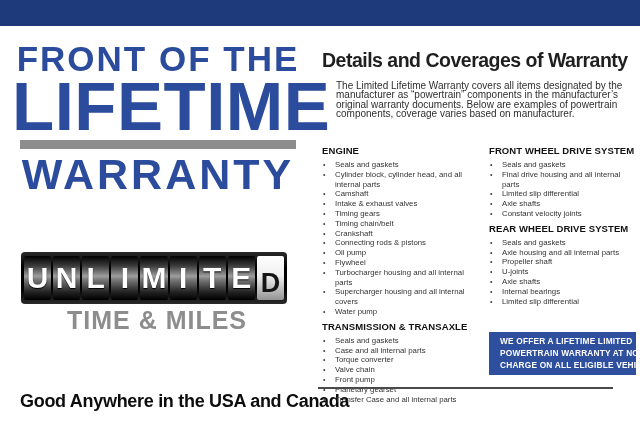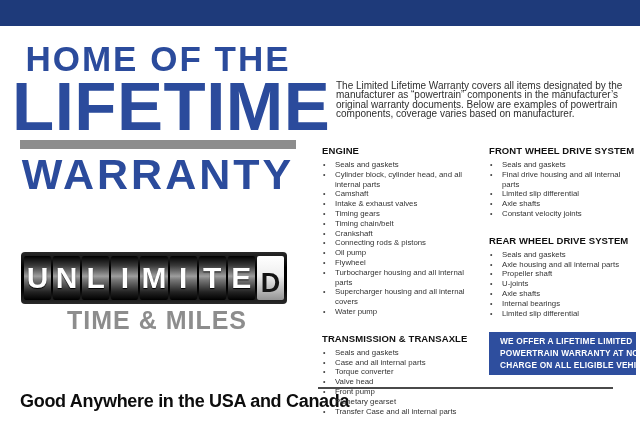--- a/index.html
+++ b/index.html
@@ -41,21 +41,21 @@
 
   
   .rp-title { position:absolute; left:322px; top:49px; font-size:19.5px; font-weight:bold;
     color:#1f1f1f; letter-spacing:-0.5px; white-space:nowrap; }
   .rp-intro { position:absolute; left:336px; top:81px; width:314px; font-size:10px;
     line-height:9.4px; color:#2e2e2e; }
 
   .col-left  { position:absolute; left:322px; top:145px; width:160px; }
   .col-right { position:absolute; left:489px; top:145px; width:150px; }
 
-  .cov-section + .cov-section { margin-top:16px; }
+  .cov-section + .cov-section { margin-top:4px; }
   .cov-title { font-size:9.5px; font-weight:bold; color:#111; letter-spacing:0.1px; margin:0 0 4px 0; }
   ul.cov-list { list-style:none; margin:0; padding:0; font-size:7.8px; color:#333; }
   ul.cov-list li { padding-left:13px; position:relative; line-height:9.8px; }
   ul.cov-list li::before { content:"\2022"; position:absolute; left:1px; top:0; font-size:7px; color:#444; }
 
   .promo-box {
     position:absolute; left:489px; top:332px; width:146px; box-sizing:border-box;
     width:147px; background:#2e4e9e; color:#ffffff; font-size:8.3px; font-weight:bold;
     line-height:11.8px; padding:4px 11px; letter-spacing:0.2px;
   }
@@ -66,41 +66,42 @@
     font-size:11.5px; font-weight:bold; color:#0f0f0f; line-height:13.5px; letter-spacing:-0.2px;margin-top:31px; }
 </style>
 </head>
 <body>
 
 <div class="page">
 
   <div class="topbar"></div>
 
   <div class="headline">
-    <div class="hl1">HOME OF THE</div>
+    <div class="hl1">FRONT OF THE</div>
     <div class="hl2">LIFETIME</div>
     <div class="divider"></div>
     <div class="hl3">WARRANTY</div>
   </div>
 
   <div class="odometer">
       <span class="od-cell">U</span>
       <span class="od-cell">N</span>
       <span class="od-cell">L</span>
       <span class="od-cell">I</span>
       <span class="od-cell">M</span>
       <span class="od-cell">I</span>
       <span class="od-cell">T</span>
       <span class="od-cell">E</span>
       <span class="od-cell rolling">D</span>
     </div>
   <div class="time-miles">TIME &amp; MILES</div>
 
   <div class="good-anywhere">Good Anywhere in the USA and Canada</div>
 
+  <div class="rp-title">Details and Coverages of Warranty</div>
   <div class="rp-intro">The Limited Lifetime Warranty covers all items designated by the manufacturer as “powertrain” components in the manufacturer’s original warranty documents. Below are examples of powertrain components, coverage varies based on manufacturer.</div>
 
   <div class="col-left">
     <div class="cov-section">
       <div class="cov-title">ENGINE</div>
       <ul class="cov-list">
           <li>Seals and gaskets</li>
           <li>Cylinder block, cylinder head, and all internal parts</li>
           <li>Camshaft</li>
           <li>Intake &amp; exhaust valves</li>
@@ -114,21 +115,21 @@
           <li>Supercharger housing and all internal covers</li>
           <li>Water pump</li>
         </ul>
     </div>
     <div class="cov-section">
       <div class="cov-title">TRANSMISSION &amp; TRANSAXLE</div>
       <ul class="cov-list">
           <li>Seals and gaskets</li>
           <li>Case and all internal parts</li>
           <li>Torque converter</li>
-          <li>Valve head</li>
+          <li>Valve chain</li>
           <li>Front pump</li>
           <li>Planetary gearset</li>
           <li>Transfer Case and all internal parts</li>
         </ul>
     </div>
   </div>
 
   <div class="col-right">
     <div class="cov-section">
       <div class="cov-title">FRONT WHEEL DRIVE SYSTEM</div>

